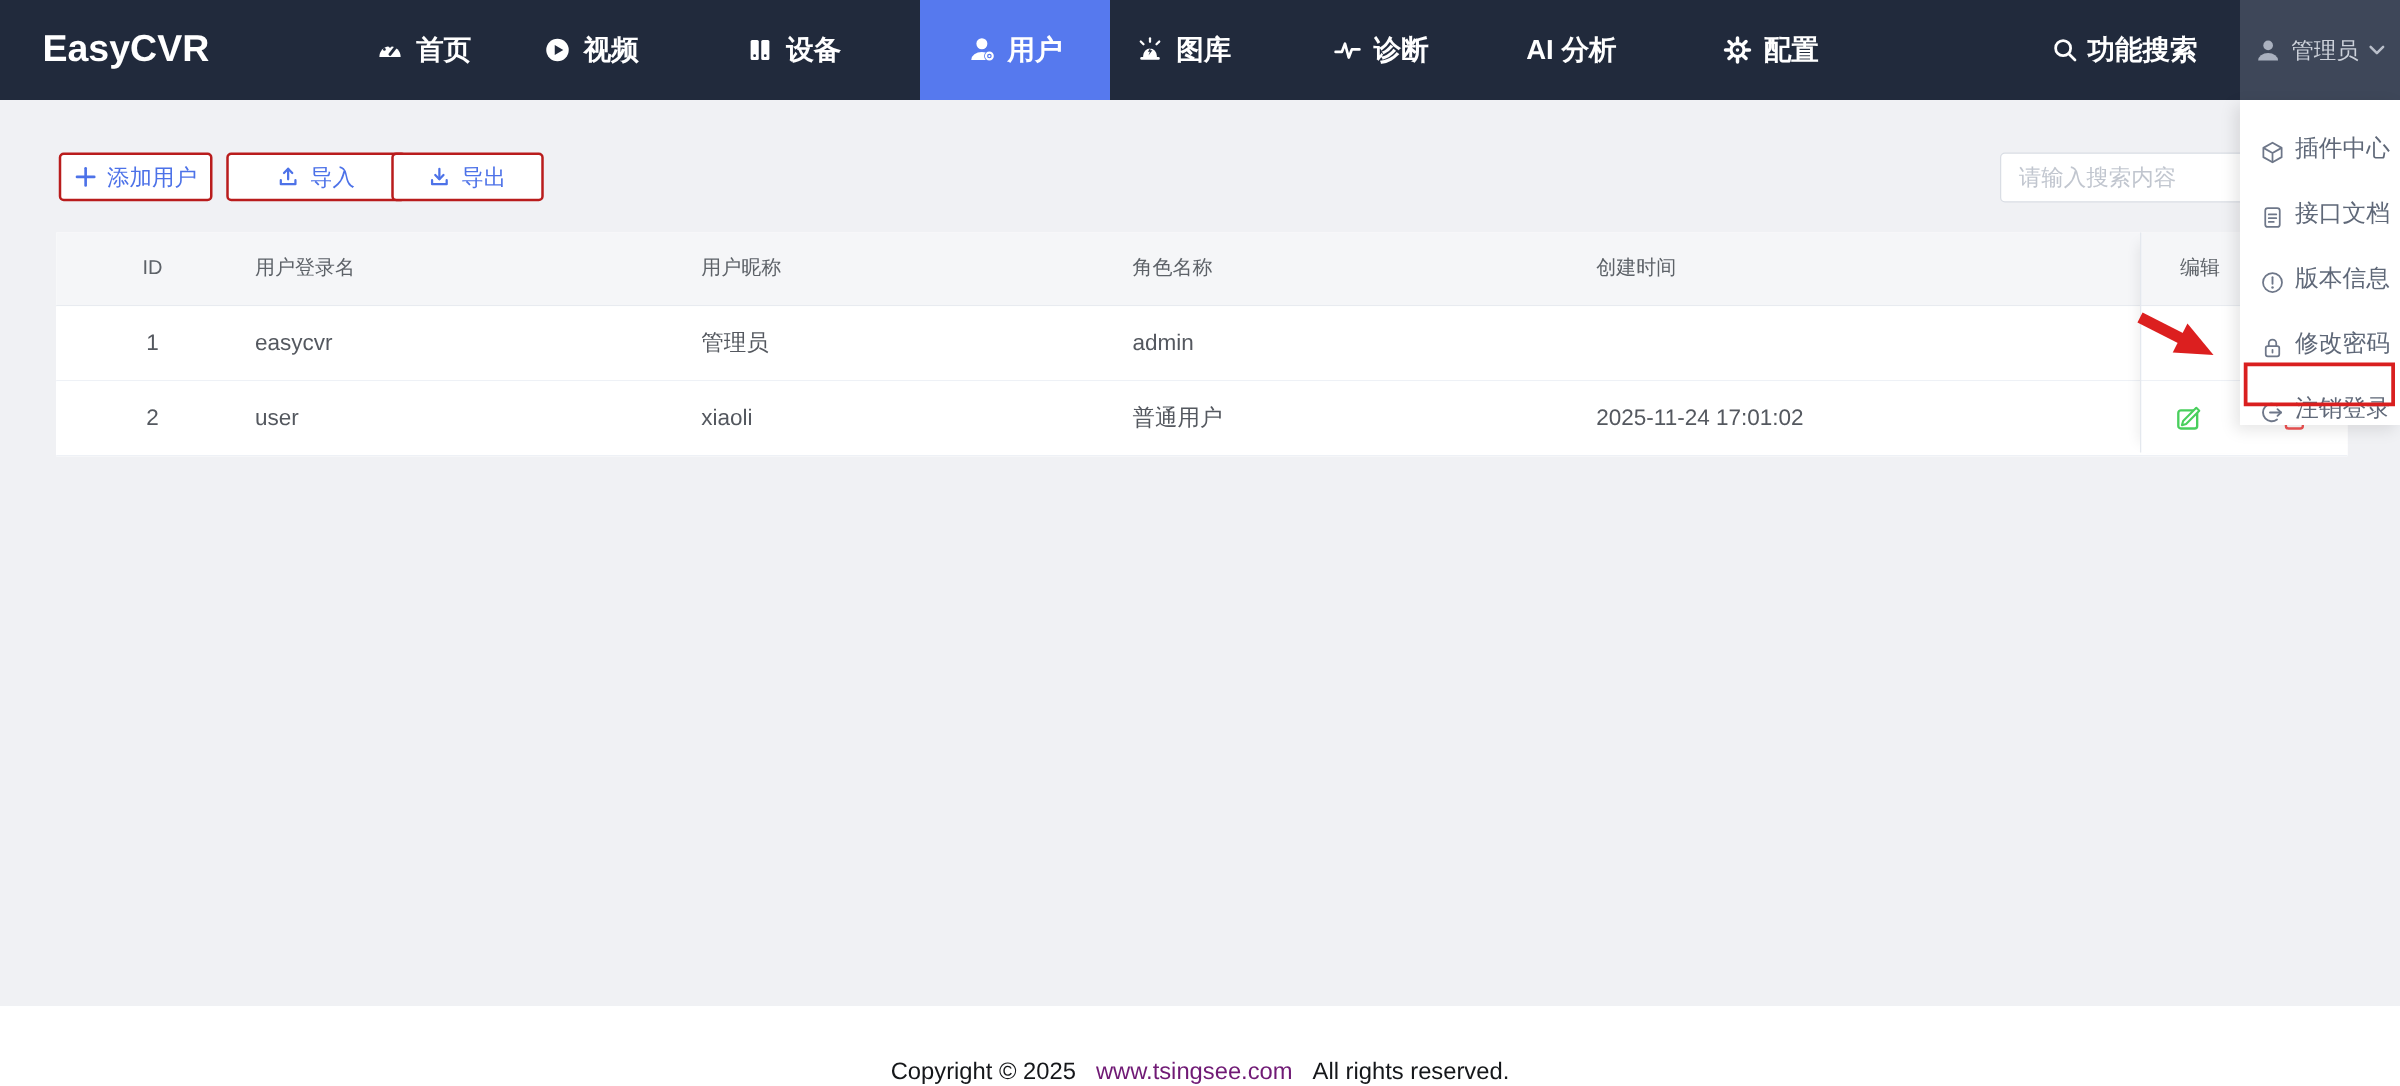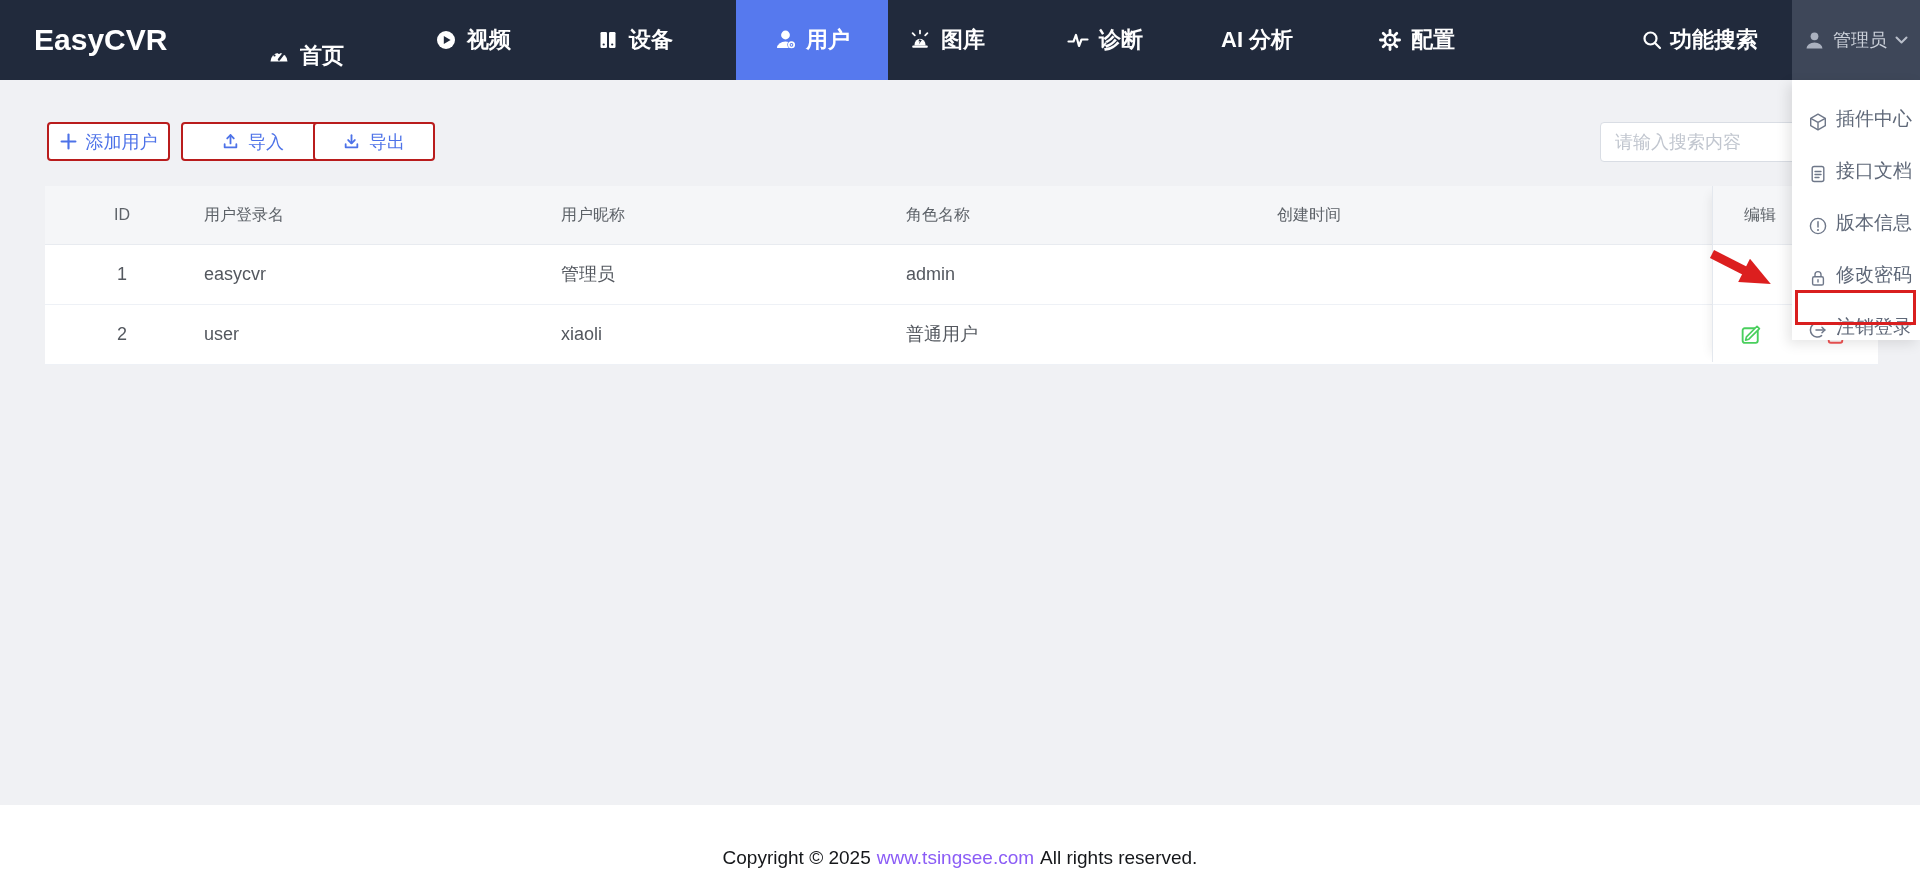--- a/index.html
+++ b/index.html
@@ -2,21 +2,21 @@
 <html><head>
 <meta charset="utf-8">
 <style>
   html,body{margin:0;padding:0;background:#fff;font-family:"Liberation Sans",sans-serif;}
   #app{position:relative;width:1920px;height:869px;overflow:hidden;background:#fff;}
 
   
   .navbar{position:absolute;left:0;top:0;width:1920px;height:80px;background:#212a3c;z-index:10;}
   .logo{position:absolute;left:34px;top:0;height:80px;line-height:80px;color:#fff;font-size:30px;font-weight:600;}
   .nav-item{position:absolute;top:0;height:80px;display:flex;align-items:center;gap:9px;color:#fff;font-size:22px;font-weight:700;cursor:pointer;white-space:nowrap;}
-  #nav-home{left:267px;margin-top:16px;} #nav-video{left:434px;} #nav-device{left:596px;}
+  #nav-home{left:300px;} #nav-video{left:434px;} #nav-device{left:596px;}
   #nav-user{left:736px;width:152px;justify-content:center;background:#5679ee;gap:8px;}
   #nav-gallery{left:908px;} #nav-diag{left:1066px;} #nav-ai{left:1221px;} #nav-config{left:1378px;}
   #nav-fsearch{left:1641px;gap:7px;}
   .nav-admin{position:absolute;left:1792px;top:0;width:128px;height:80px;background:#3e4759;display:flex;align-items:center;justify-content:center;gap:8px;color:#ccd1da;font-size:18px;cursor:pointer;}
   .nav-icon{display:block;}
 
   
   .page{position:absolute;left:0;top:80px;width:1920px;height:725px;background:#f0f1f4;}
   .btn{position:absolute;top:42px;height:39px;box-sizing:border-box;background:#fff;border:2px solid #b91c1c;border-radius:4px;color:#4d72e8;font-size:18px;display:flex;align-items:center;justify-content:center;gap:9px;cursor:pointer;}
   #btn-add{left:47px;width:123px;} #btn-import{left:181px;width:144px;} #btn-export{left:313px;width:122px;}
@@ -38,21 +38,21 @@
   
   .user-menu{position:absolute;left:1792px;top:80px;width:128px;height:260px;background:#fff;box-shadow:-4px 4px 12px rgba(0,0,0,.10);z-index:20;}
   .menu-item{height:52px;display:flex;align-items:flex-end;gap:8px;padding-left:16px;font-size:19px;color:#5f6878;cursor:pointer;white-space:nowrap;}
 
   
   .red-box{position:absolute;left:1795px;top:290px;width:121px;height:35px;border:3px solid #d91f1f;box-sizing:border-box;z-index:30;pointer-events:none;}
   .red-arrow{position:absolute;left:1700px;top:244px;z-index:30;pointer-events:none;}
 
   
   .footer{position:absolute;left:0;top:805px;width:1920px;height:64px;background:#fff;display:flex;align-items:flex-end;justify-content:center;font-size:19px;color:#15171a;}
-  .footer .link{color:#8b5cf6;margin:0 6px;text-decoration:none;cursor:pointer;}
+  .footer .link{color:#701a75;margin:0 16px;text-decoration:none;cursor:pointer;}
 </style>
 </head>
 <body>
 
 <div id="app">
 
   <div class="navbar">
     <div class="logo">EasyCVR</div>
 
     <div class="nav-item" id="nav-home">
@@ -201,20 +201,21 @@
         <span class="td c-nick">管理员</span>
         <span class="td c-role">admin</span>
         <span class="td c-time"></span>
       </div>
 
       <div class="trow">
         <span class="td c-id">2</span>
         <span class="td c-login">user</span>
         <span class="td c-nick">xiaoli</span>
         <span class="td c-role">普通用户</span>
+        <span class="td c-time">2025-11-24 17:01:02</span>
         <svg class="row-icon icon-edit" viewBox="0 0 24 24">
           <rect x="3.5" y="6" width="14.5" height="14" rx="2" fill="none" stroke="#49cf5d" stroke-width="1.8"></rect>
           <path d="M9.5 16.5 l-3.2 0.9 0.9-3.2 L17.3 4.1 l2.3 2.3 z" fill="#fff" stroke="#49cf5d" stroke-width="1.6" stroke-linejoin="round"></path>
         </svg>
         <svg class="row-icon icon-del" viewBox="0 0 24 24">
           <path d="M5.5 8 v9 a2 2 0 0 0 2 2 h9 a2 2 0 0 0 2-2 V8" fill="none" stroke="#f15353" stroke-width="1.8" stroke-linecap="round"></path>
           <line x1="5.5" y1="8" x2="18.5" y2="8" stroke="#f15353" stroke-width="1.8" stroke-linecap="round"></line>
           <g stroke="#f15353" stroke-width="1.7" stroke-linecap="round">
             <line x1="9" y1="4.5" x2="9" y2="13"></line>
               <line x1="12" y1="4.5" x2="12" y2="13"></line>

